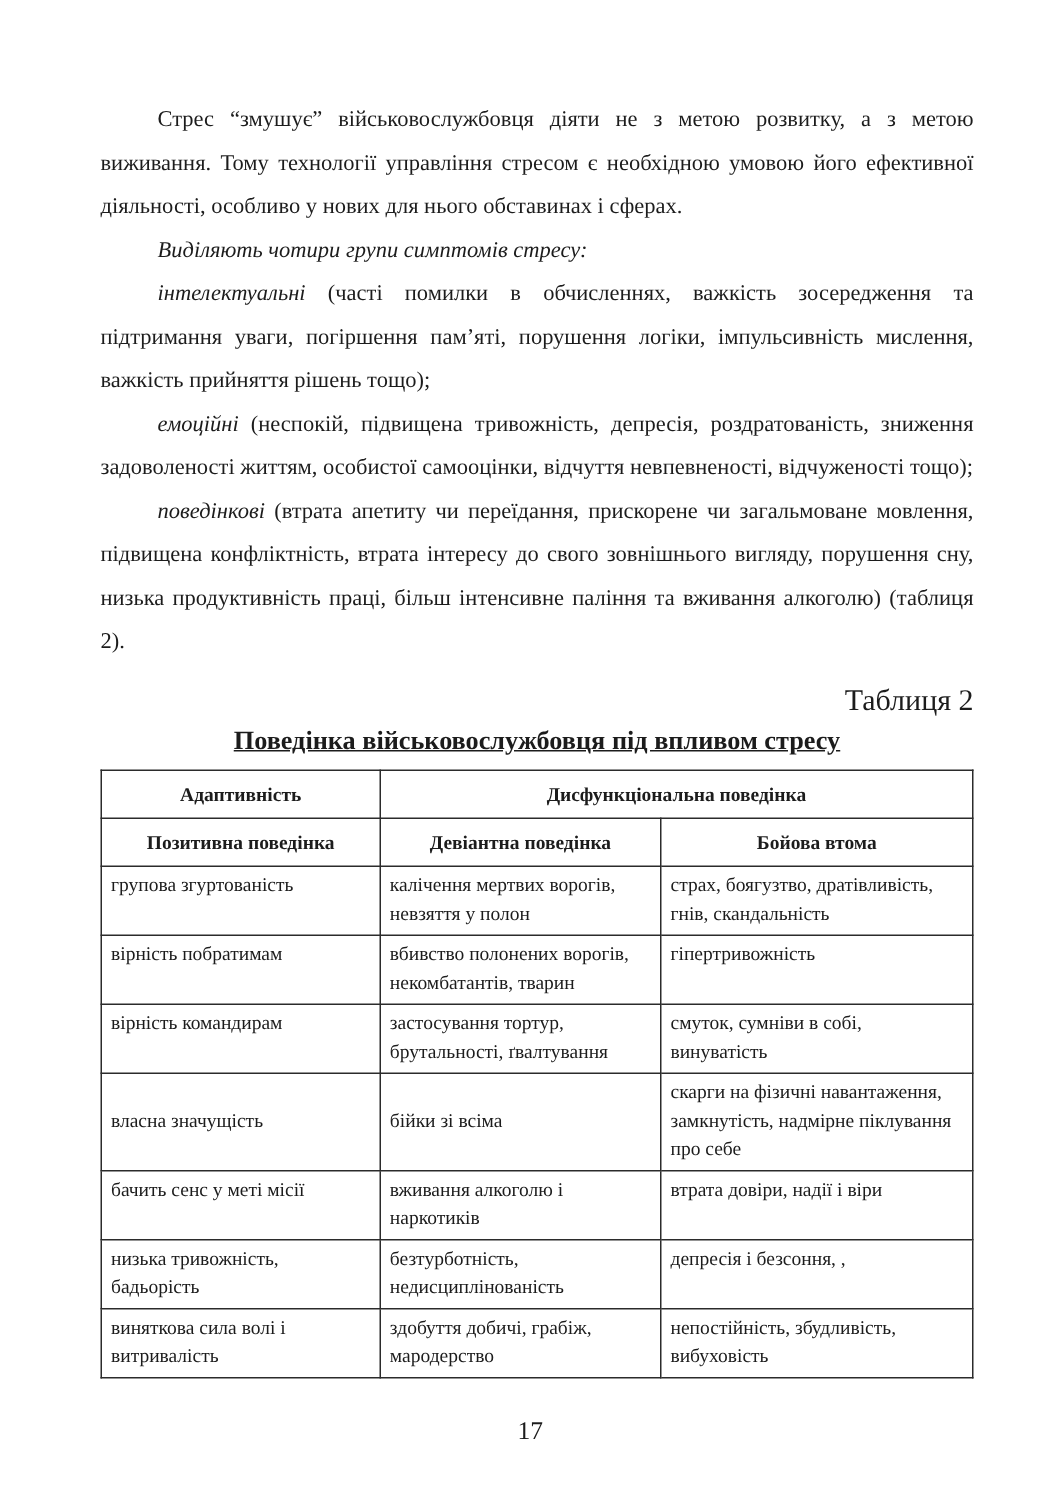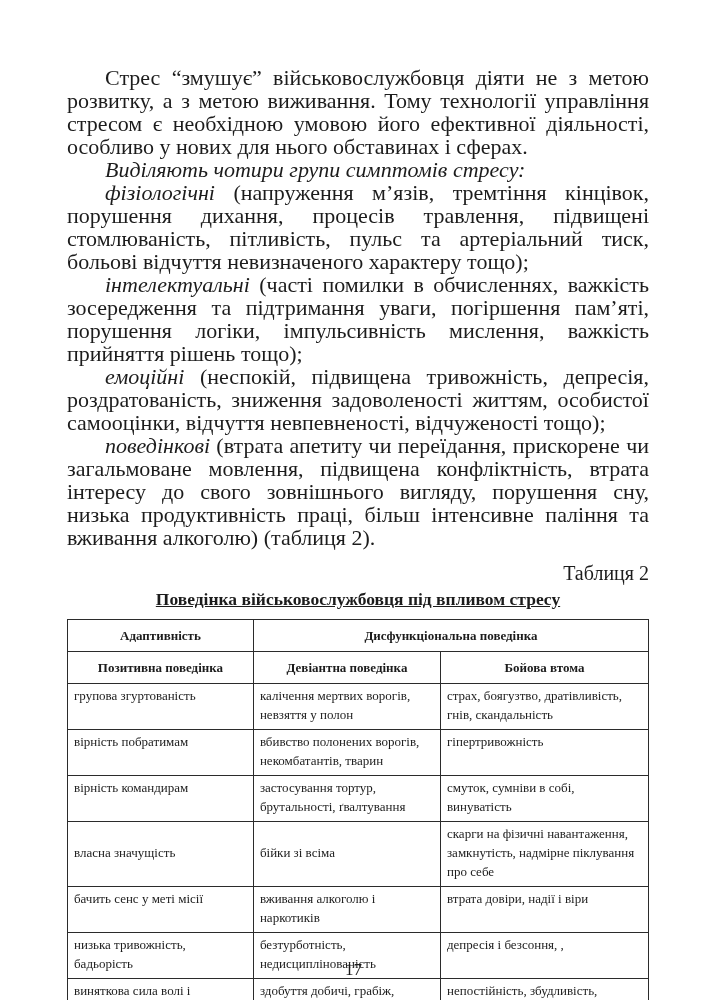--- a/index.html
+++ b/index.html
@@ -13,22 +13,22 @@
     position: relative;
     width: 707px; height: 1000px;
     overflow: hidden;
     background: #ffffff;
   }
   .content {
     padding: 66px 58px 0 67px; 
   }
   .para {
     margin: 0;
-    font-size: 22px;
-    line-height: 23px;
+    font-size: 15px;
+    line-height: 29px;
     text-align: justify;
     text-indent: 38px;
   }
   .italic-line { font-style: italic; }
   .lead-italic { font-style: italic; }
   .table-label {
     margin-top: 13px;
     font-size: 20px;
     line-height: 23px;
     text-align: right;
@@ -67,36 +67,35 @@
     font-family: Liberation Serif, serif;
   }
   
   table.behavior tbody tr:nth-child(4) td:nth-child(1),
   table.behavior tbody tr:nth-child(4) td:nth-child(2) {
     vertical-align: middle;
   }
   .page-number {
     position: absolute;
     left: 0; right: 0;
-    bottom: 20px;
+    bottom: 36px;
     text-align: center;
     font-size: 17px;
   }
 </style>
 </head>
 <body>
 
 <div class="page">
   <div class="content">
 
     <p class="para"><span>Стрес “змушує” військовослужбовця діяти не з метою розвитку, а з метою виживання. Тому технології управління стресом є необхідною умовою його ефективної діяльності, особливо у нових для нього обставинах і сферах.</span></p>
 
     <p class="para italic-line"><span>Виділяють чотири групи симптомів стресу:</span></p>
 
-    <p class="para"><span class="lead-italic">фізіологічні</span><span> (напруження м’язів, тремтіння кінцівок, порушення дихання, процесів травлення, підвищені стомлюваність, пітливість, пульс та артеріальний тиск, больові відчуття невизначеного характеру тощо);</span></p>
 
     <p class="para"><span class="lead-italic">інтелектуальні</span><span> (часті помилки в обчисленнях, важкість зосередження та підтримання уваги, погіршення пам’яті, порушення логіки, імпульсивність мислення, важкість прийняття рішень тощо);</span></p>
 
     <p class="para"><span class="lead-italic">емоційні</span><span> (неспокій, підвищена тривожність, депресія, роздратованість, зниження задоволеності життям, особистої самооцінки, відчуття невпевненості, відчуженості тощо);</span></p>
 
     <p class="para"><span class="lead-italic">поведінкові</span><span> (втрата апетиту чи переїдання, прискорене чи загальмоване мовлення, підвищена конфліктність, втрата інтересу до свого зовнішнього вигляду, порушення сну, низька продуктивність праці, більш інтенсивне паління та вживання алкоголю) (таблиця 2).</span></p>
 
     <div class="table-label">Таблиця 2</div>
     <div class="table-title">Поведінка військовослужбовця під впливом стресу</div>
 

